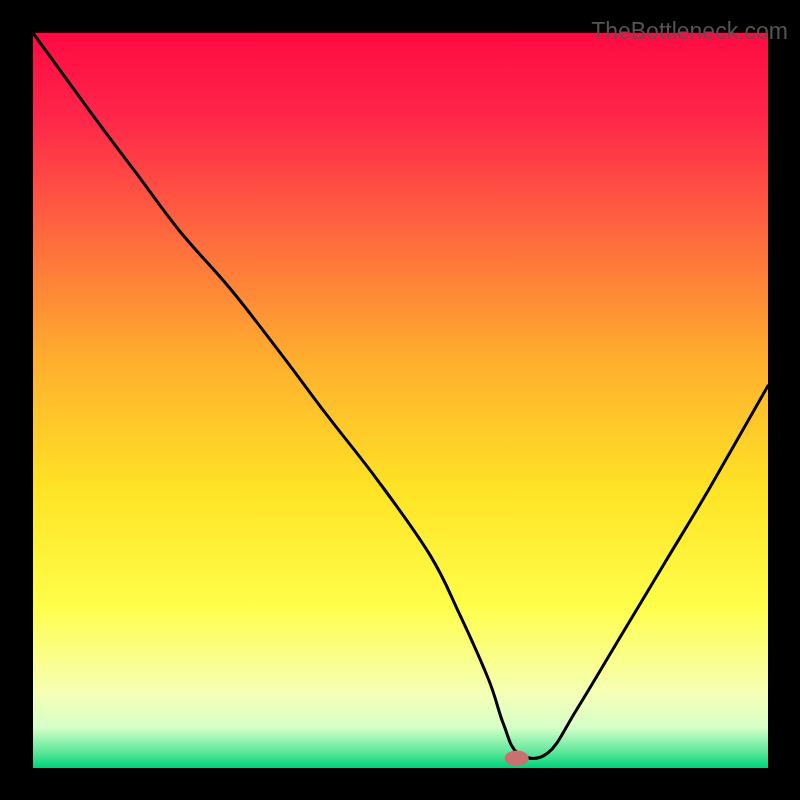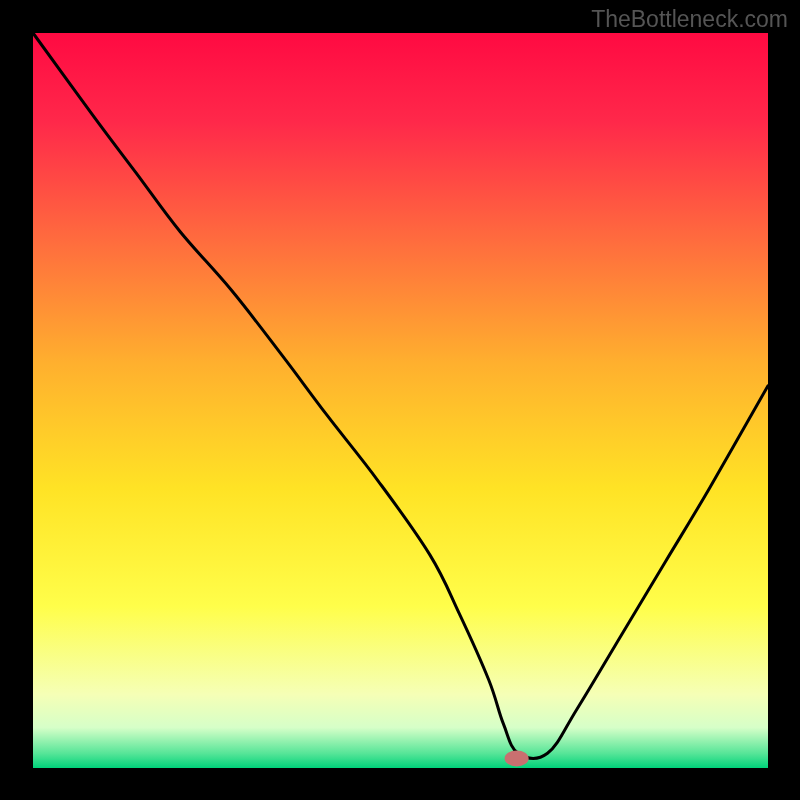--- a/index.html
+++ b/index.html
@@ -11,21 +11,21 @@
     overflow: hidden;
     font-family: Arial, Helvetica, sans-serif;
   }
   .frame {
     position: relative;
     width: 800px;
     height: 800px;
   }
   .watermark {
     position: absolute;
-    top: 6px;
+    top: 18px;
     right: 12px;
     font-size: 23px;
     font-weight: 500;
     color: #555;
     z-index: 3;
     user-select: none;
   }
   svg.plot {
     position: absolute;
     top: 0;

